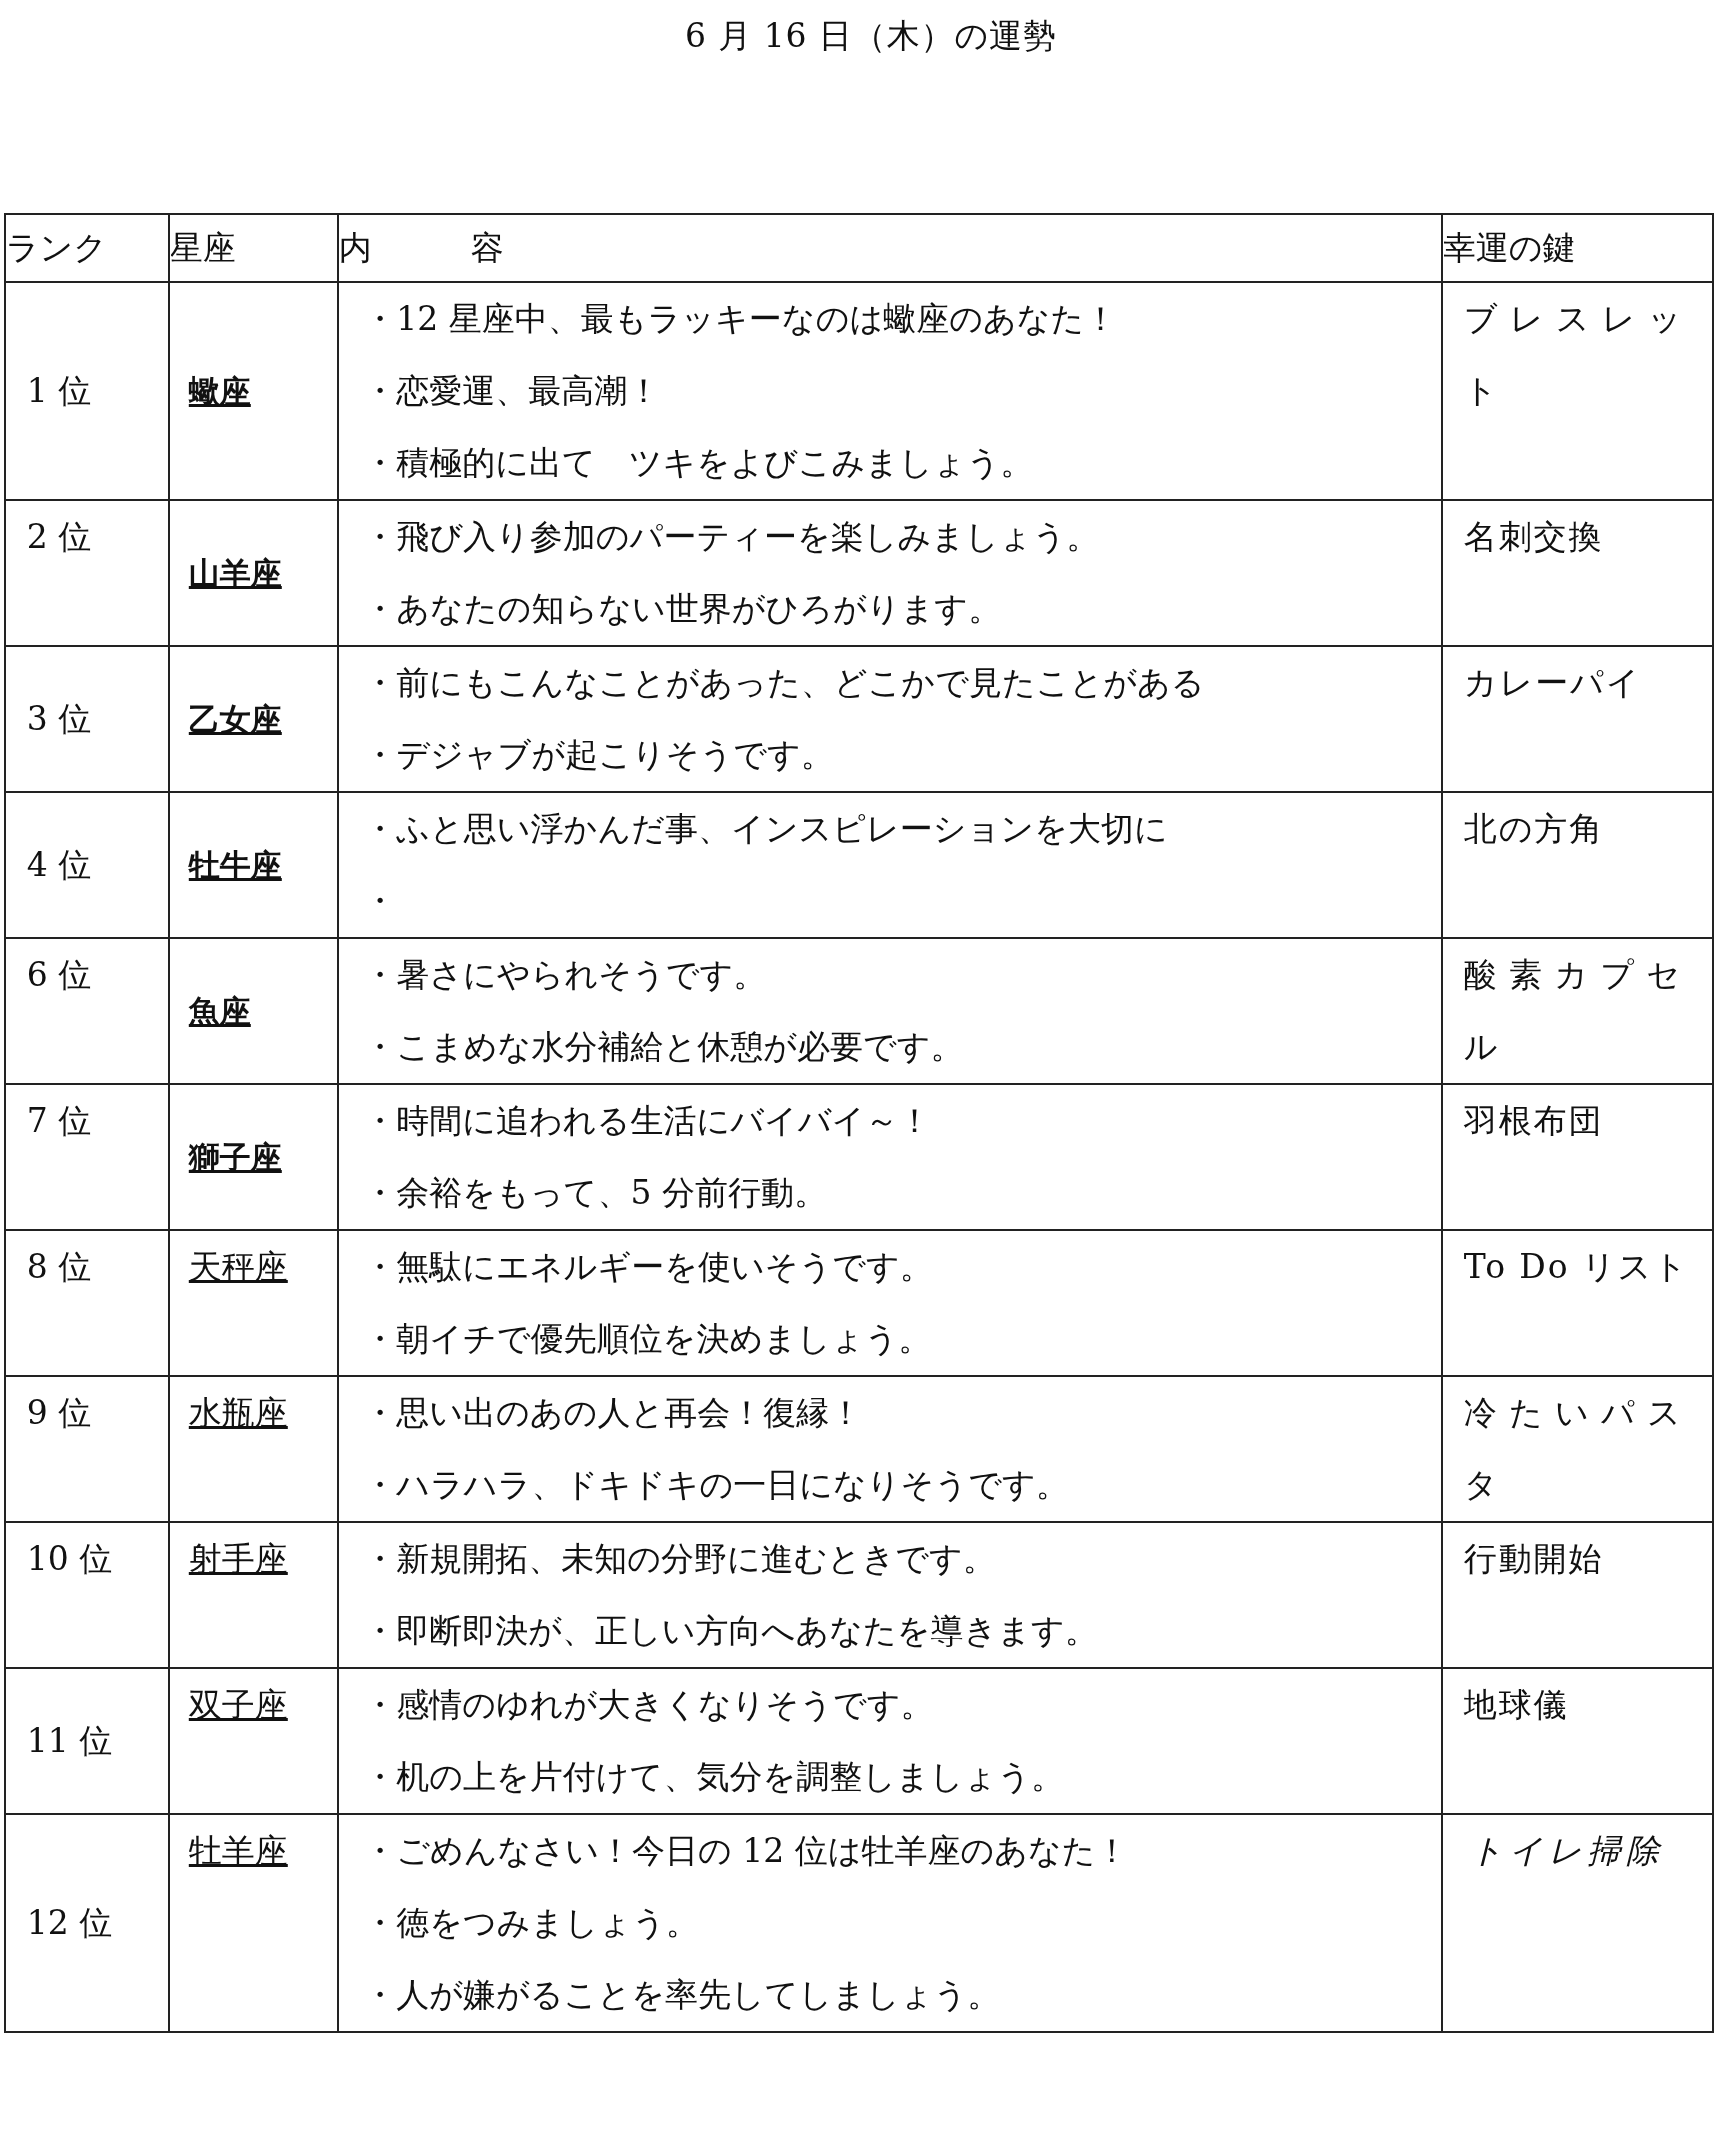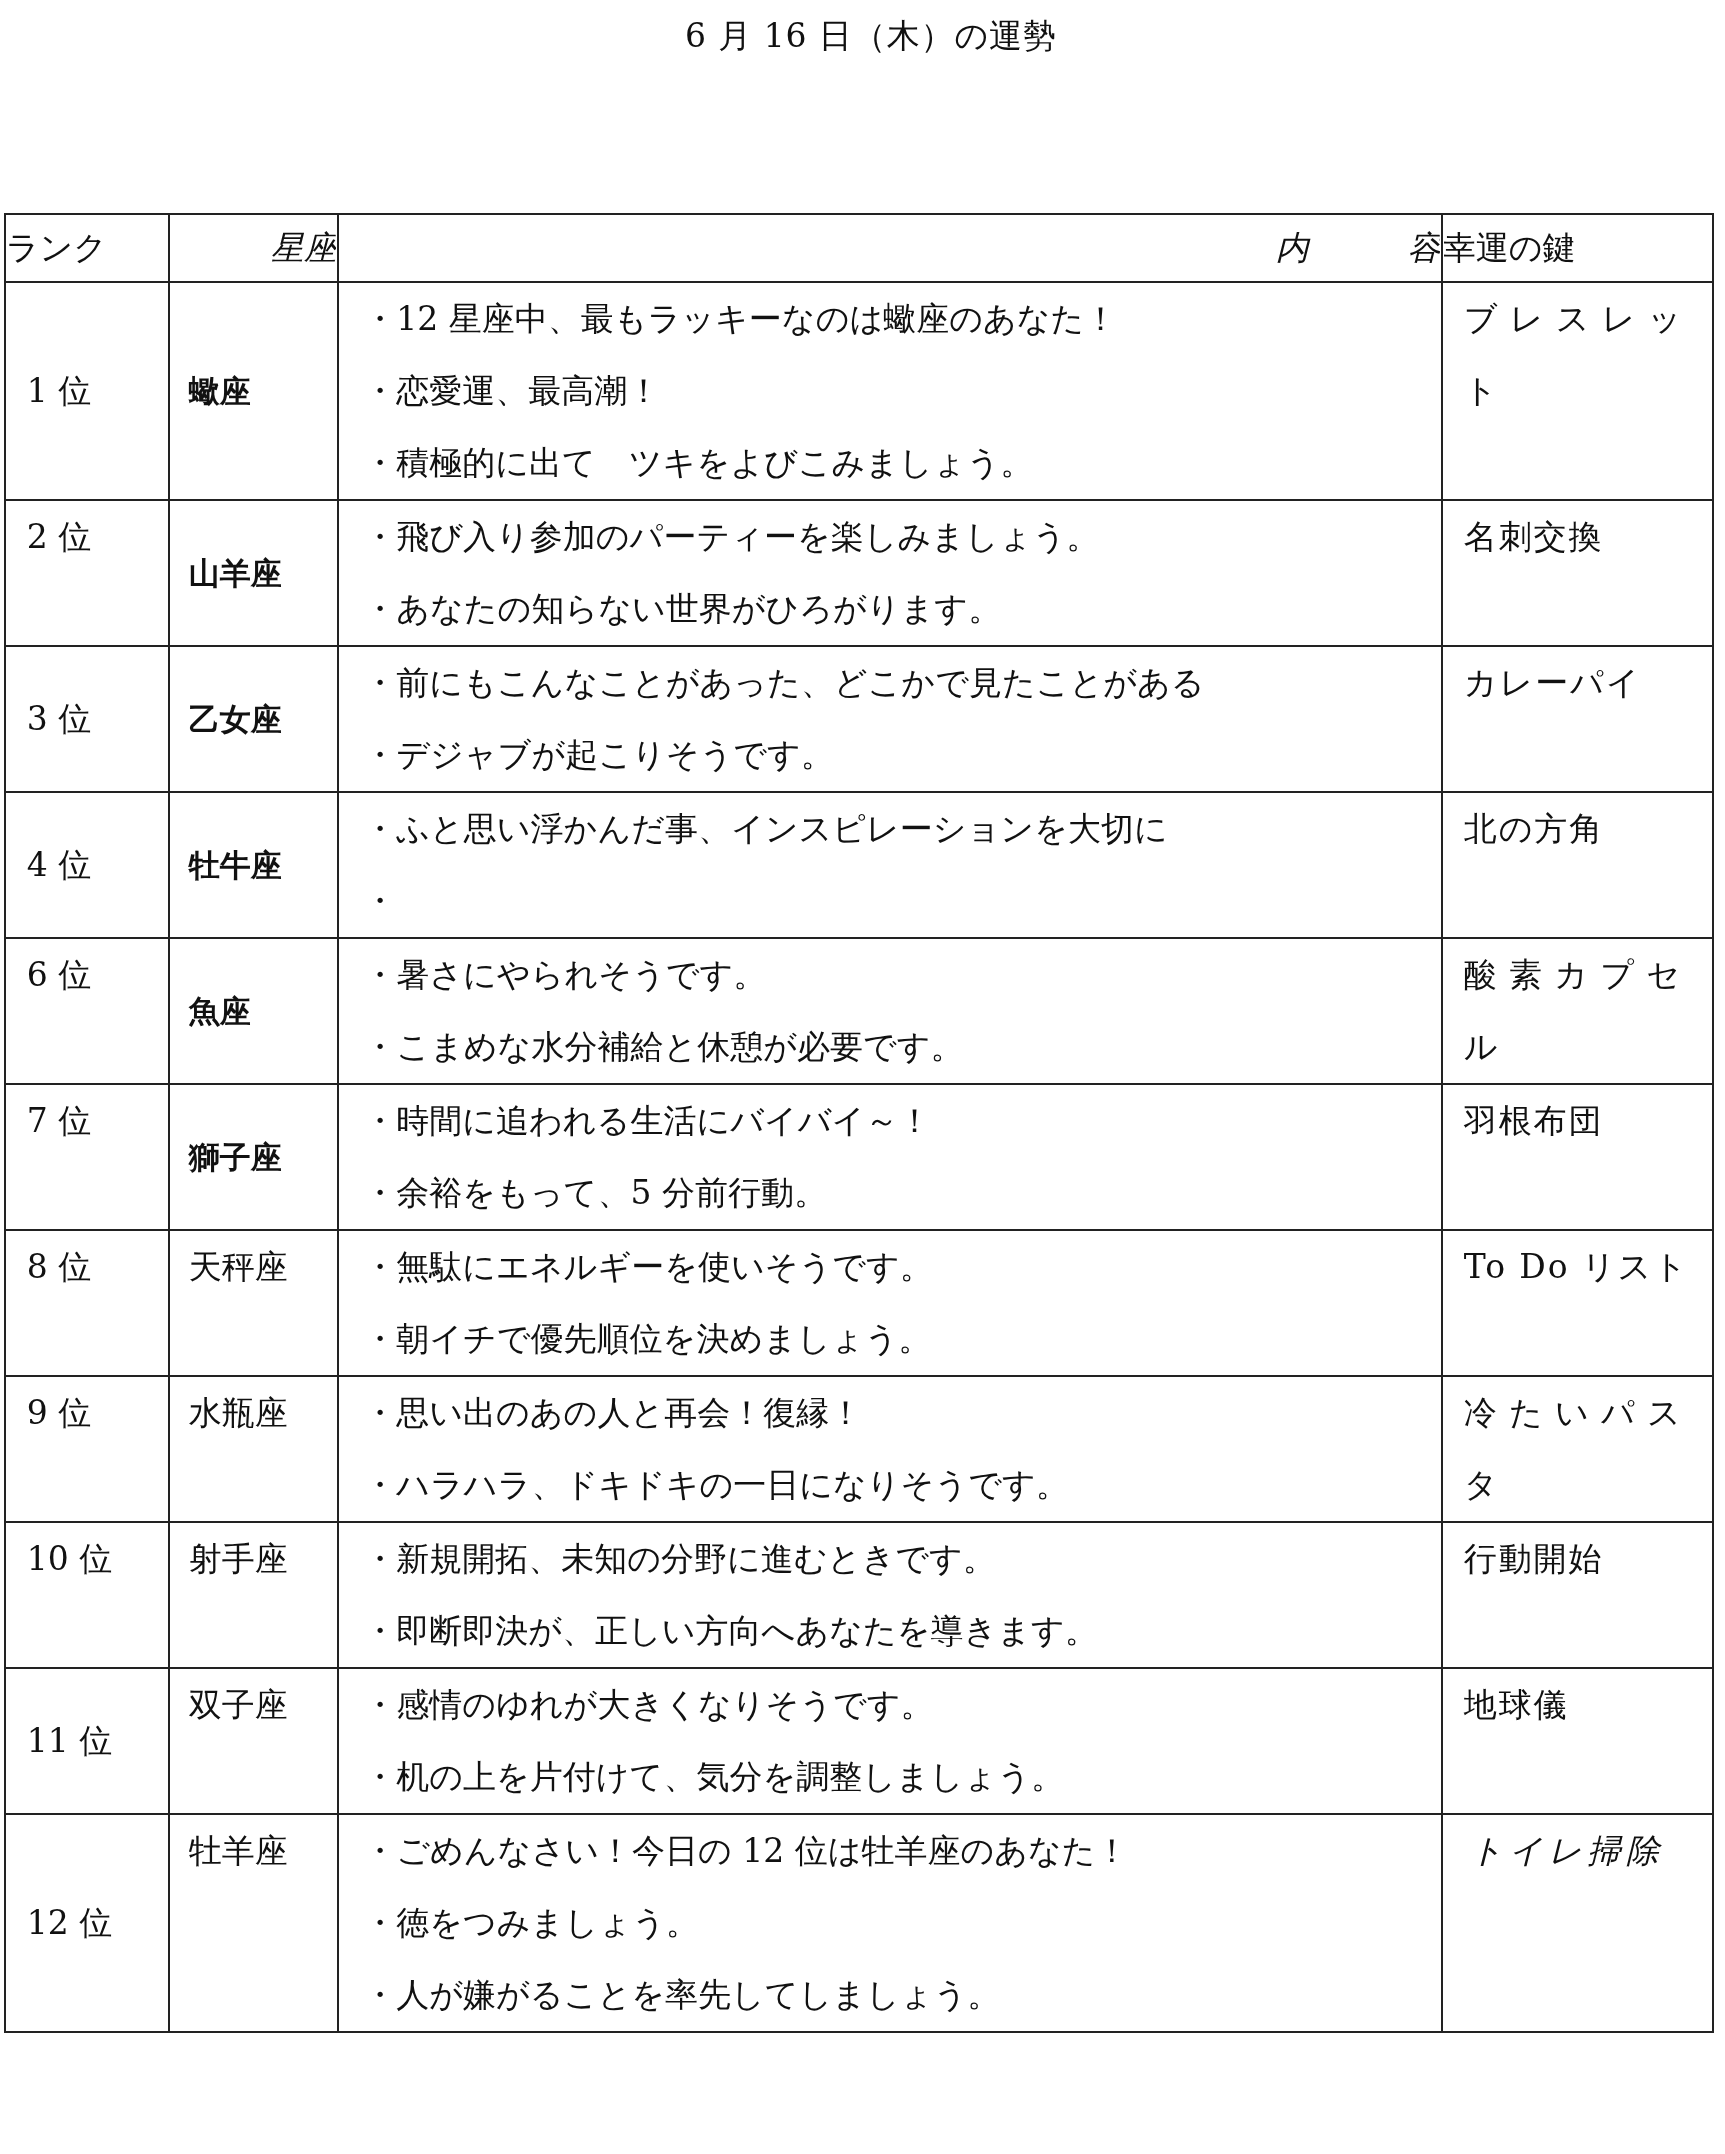--- a/index.html
+++ b/index.html
@@ -24,27 +24,27 @@
     font-size: 33px;
     vertical-align: top;
     overflow: hidden;
   }
   col.c-rank { width: 164px; }
   col.c-sign { width: 169px; }
   col.c-content { width: 1104px; }
   col.c-key { width: 271px; }
   tr.hdr th { height: 66px; vertical-align: middle; border-radius: 25px; }
   th.h-rank { text-align: left; padding-left: 19px; }
-  th.h-sign, th.h-content { text-align: right; font-style: italic; }
+  th.h-sign, th.h-content { text-align: left; }
   th.h-key { text-align: left; padding-left: 21px; }
   tr.r2 td { height: 137px; }
   tr.r3 td { height: 209px; }
   .rank-cell { padding-left: 21px !important; }
   .line { height: 72px; line-height: 72px; white-space: nowrap; }
-  .sign-cell { padding-left: 19px !important; }
+  .sign-cell { padding-left: 19px !important; text-decoration: underline; }
   .sign-bold {
     font-family: "DejaVu Sans", "Liberation Sans", sans-serif;
     font-weight: bold; font-size: 31px;
   }
   .content-cell { padding-left: 24.5px !important; }
   .key-cell { padding-left: 21px !important; }
   .key-text { line-height: 72px; letter-spacing: 1.9px; word-break: break-all; white-space: normal; padding-right: 11.3px; }
   .key-spaced { letter-spacing: 12.2px; }
   .vmid { display: flex; flex-direction: column; justify-content: center; height: 100%; }
   .vbot { display: flex; flex-direction: column; justify-content: center; height: 100%; }

